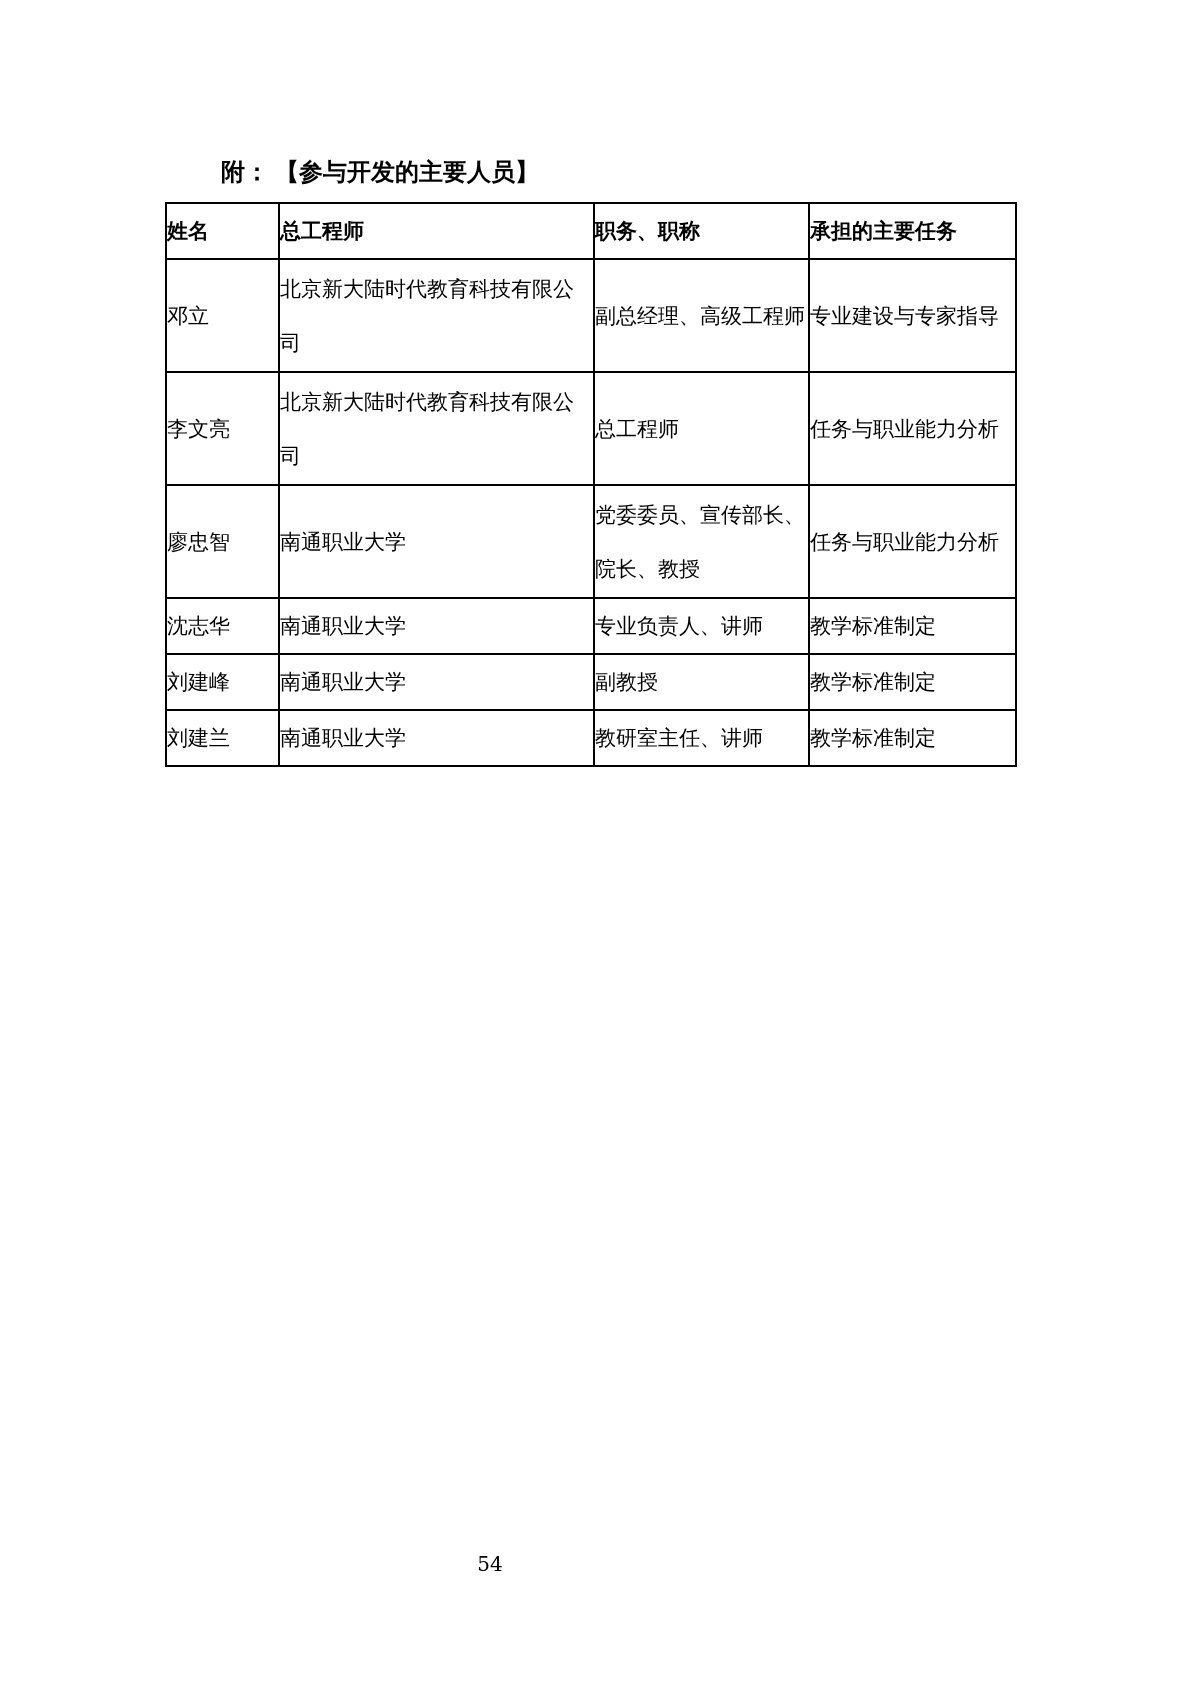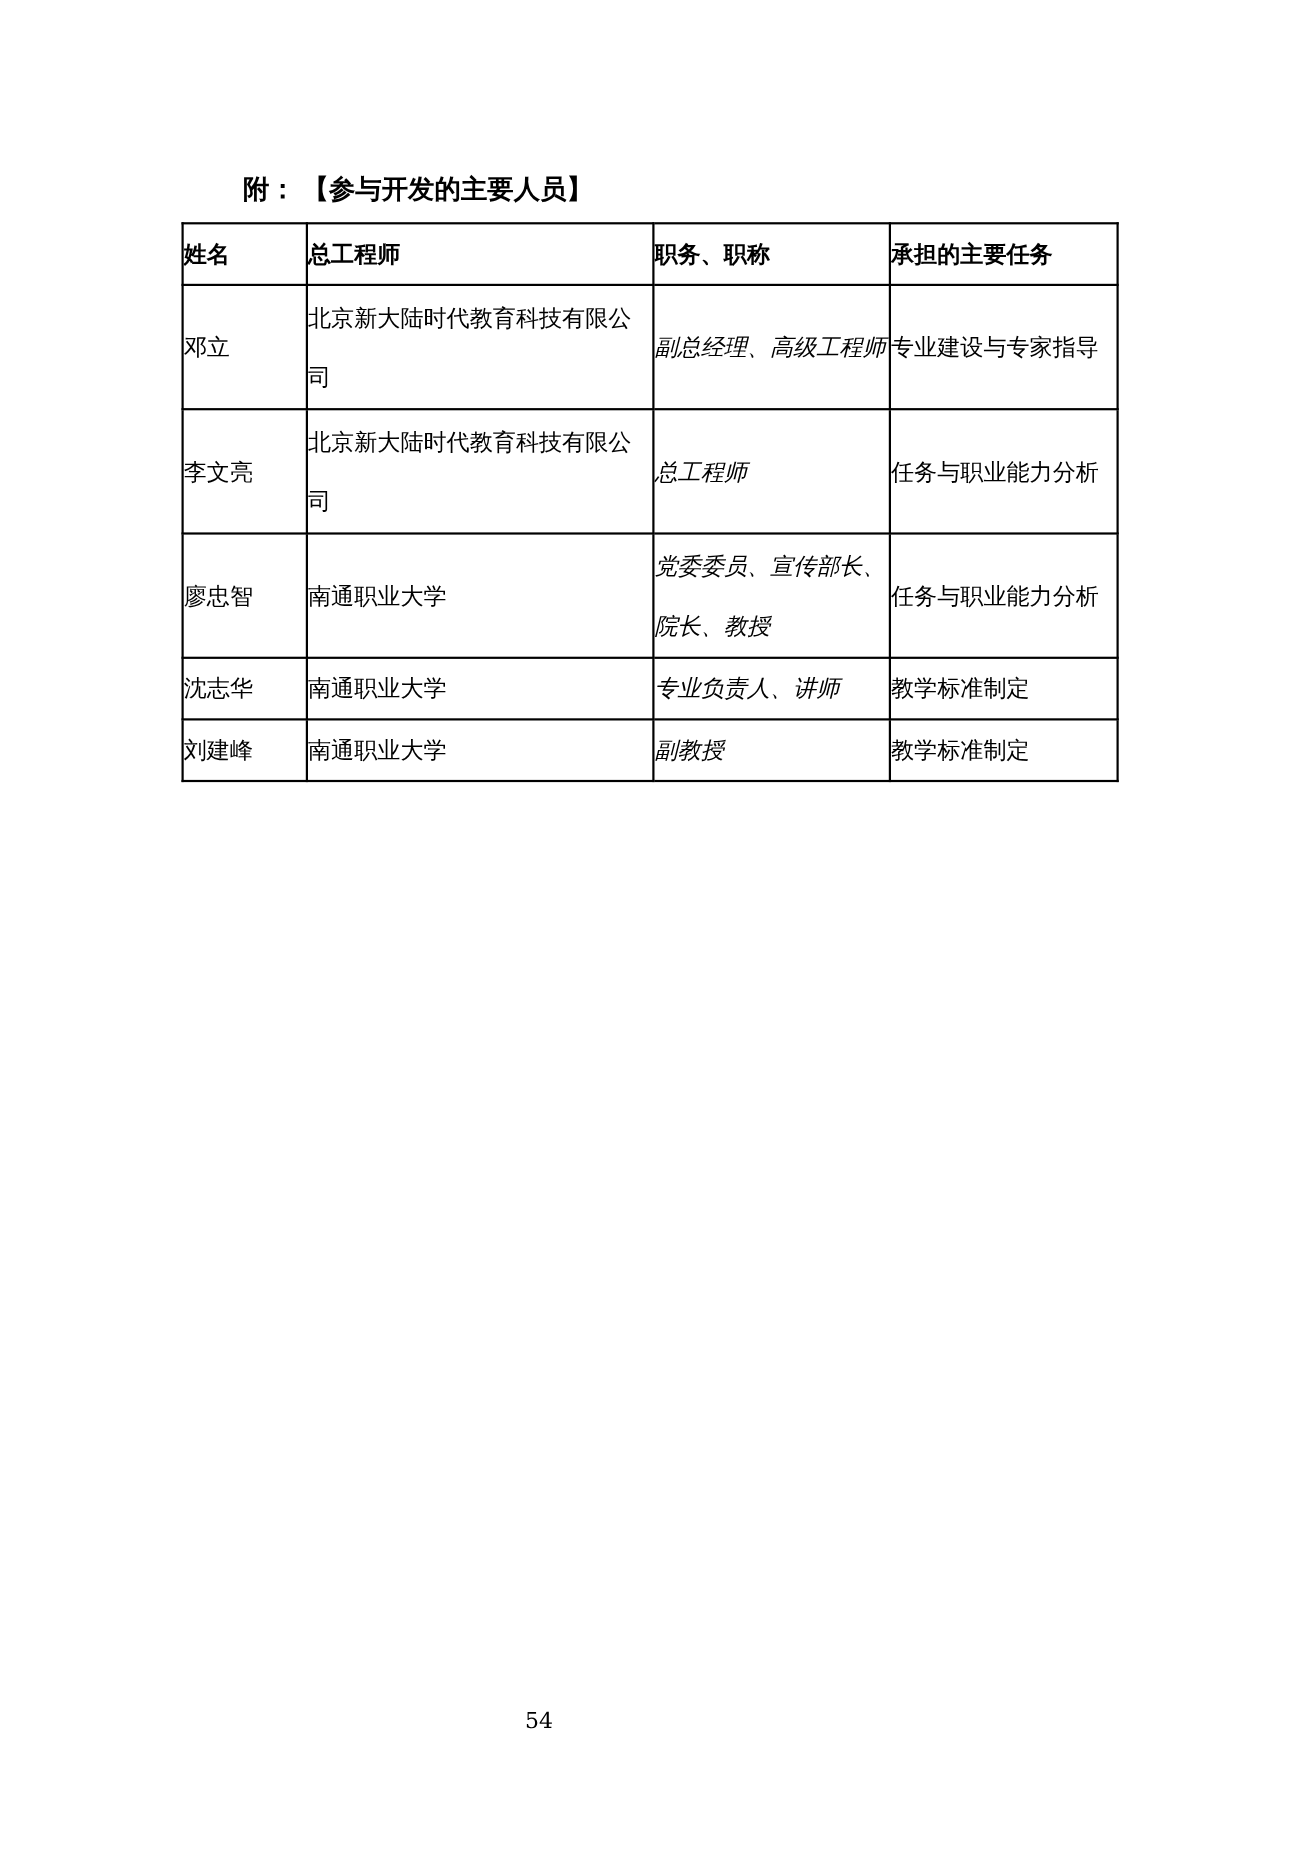--- a/index.html
+++ b/index.html
@@ -58,21 +58,20 @@
     font-weight: bold;
     height: 51px;
   }
   tr.row-tall  { height: 113px; }
   tr.row-short { height: 56px; }
   td.c-name { padding: 0 4px; }
   td.c-unit { padding: 0 14px; }
   td.c-title {
     padding: 0 8px;
     word-break: break-all;
-    font-style: italic;
   }
   td.c-task { padding: 0 2px; }
   .page-number {
     position: absolute;
     left: 16px;
     top: 1552px;
     width: 100%;
     text-align: center;
     font-size: 20px;
     font-family: "DejaVu Serif", "Liberation Serif", serif;
@@ -126,18 +125,24 @@
         <td class="c-unit">南通职业大学</td>
         <td class="c-title">专业负责人、讲师</td>
         <td class="c-task">教学标准制定</td>
       </tr>
       <tr class="row-short">
         <td class="c-name">刘建峰</td>
         <td class="c-unit">南通职业大学</td>
         <td class="c-title">副教授</td>
         <td class="c-task">教学标准制定</td>
       </tr>
+      <tr class="row-short">
+        <td class="c-name">刘建兰</td>
+        <td class="c-unit">南通职业大学</td>
+        <td class="c-title">教研室主任、讲师</td>
+        <td class="c-task">教学标准制定</td>
+      </tr>
     </tbody>
   </table>
 
   <div class="page-number">54</div>
 
 </div>
 
 </body></html>

